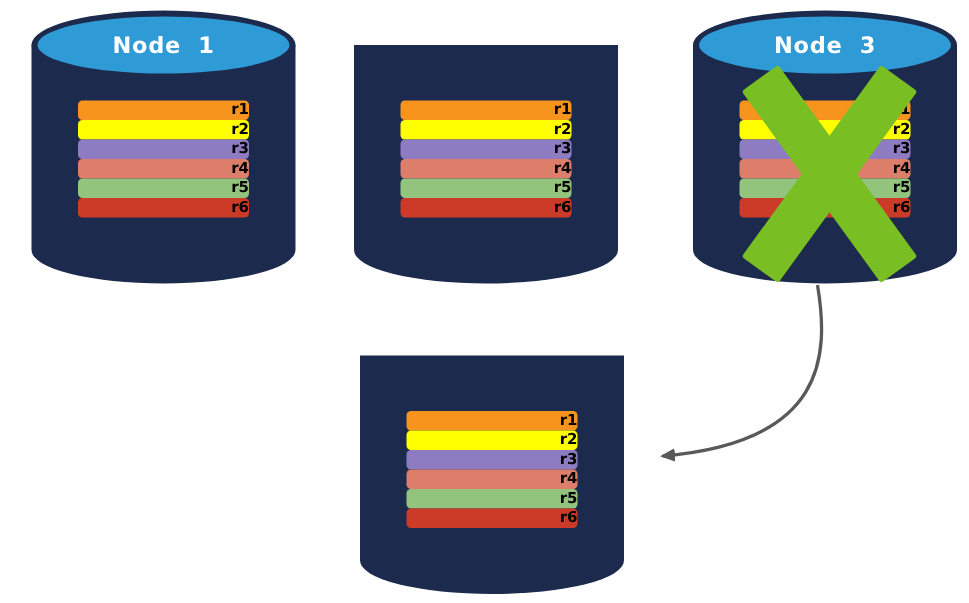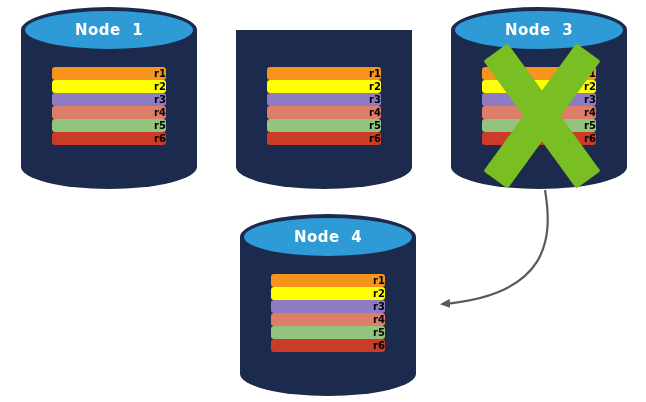--- a/index.html
+++ b/index.html
@@ -63,42 +63,39 @@
     <div class="rows">
       <div class="row" style="background: rgb(247, 148, 30);">r1</div>
       <div class="row" style="background: rgb(255, 255, 0);">r2</div>
       <div class="row" style="background: rgb(142, 124, 195);">r3</div>
       <div class="row" style="background: rgb(221, 126, 107);">r4</div>
       <div class="row" style="background: rgb(147, 196, 125);">r5</div>
       <div class="row" style="background: rgb(204, 59, 40);">r6</div>
     </div>
   </div>
 
-  <div class="node" style="left:451px; top:7px;">
+  <div class="node" style="left:462px; top:7px;">
     <div class="cyl-body"></div>
     <div class="cyl-top">
       <span class="node-title">Node  3</span>
     </div>
     <div class="rows">
       <div class="row" style="background: rgb(247, 148, 30);">r1</div>
       <div class="row" style="background: rgb(255, 255, 0);">r2</div>
       <div class="row" style="background: rgb(142, 124, 195);">r3</div>
       <div class="row" style="background: rgb(221, 126, 107);">r4</div>
       <div class="row" style="background: rgb(147, 196, 125);">r5</div>
       <div class="row" style="background: rgb(204, 59, 40);">r6</div>
     </div>
     <div class="x-stroke x1" style="background: rgb(121, 190, 35);"></div>
     <div class="x-stroke x2" style="background: rgb(121, 190, 35);"></div>
   </div>
 
   <div class="node" style="left:240px; top:214px;">
     <div class="cyl-body"></div>
-    <div class="cyl-top">
-      <span class="node-title">Node  4</span>
-    </div>
     <div class="rows">
       <div class="row" style="background: rgb(247, 148, 30);">r1</div>
       <div class="row" style="background: rgb(255, 255, 0);">r2</div>
       <div class="row" style="background: rgb(142, 124, 195);">r3</div>
       <div class="row" style="background: rgb(221, 126, 107);">r4</div>
       <div class="row" style="background: rgb(147, 196, 125);">r5</div>
       <div class="row" style="background: rgb(204, 59, 40);">r6</div>
     </div>
   </div>
 

